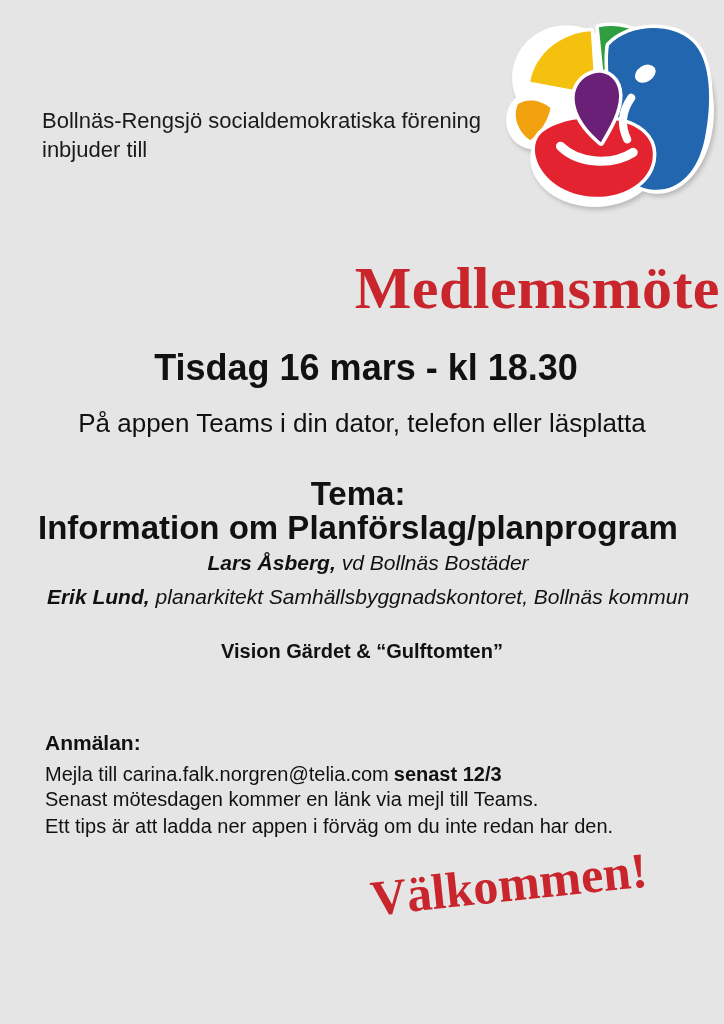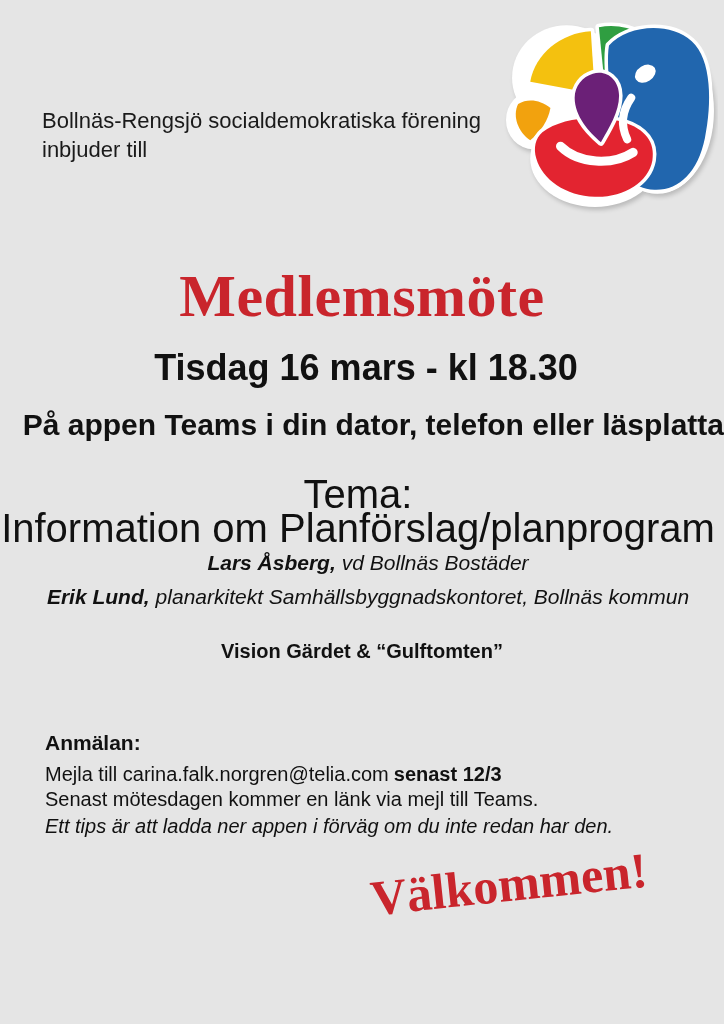--- a/index.html
+++ b/index.html
@@ -24,52 +24,52 @@
     position: absolute;
     left: 504px;
     top: 10px;
     width: 214px;
     height: 204px;
   }
   .title {
     position: absolute;
     left: 0; right: 0;
     top: 250px;
-    margin: 12px;
-    text-align: center;
+    margin: 4px;
+    text-align: right;
     font-family: "Liberation Serif", "DejaVu Serif", serif;
     font-weight: bold;
     font-size: 60px;
     letter-spacing: 0.5px;
     color: #c9252c;
   }
   .date-line {
     position: absolute;
     left: 0; right: 0;
     top: 347px;
     text-align: center;
     font-size: 36px;
     font-weight: bold;
     margin-left: 8px;
   }
   .platform-line {
     position: absolute;
     left: 0; right: 0;
     top: 408px;
-    text-align: right;
-    font-size: 30px;
-    font-weight: bold;
+    text-align: center;
+    font-size: 26px;
+    font-weight: normal;
   }
   .tema-block {
     position: absolute;
     left: 0; right: 8px;
     top: 477px;
     text-align: center;
-    font-size: 40px;
-    font-weight: normal;
+    font-size: 33px;
+    font-weight: bold;
     line-height: 34px;
   }
   .speaker {
     position: absolute;
     left: 12px; right: 0;
     text-align: center;
     font-size: 21px;
     font-style: italic;
   }
   .speaker .sp-name { font-weight: bold; margin-right: 6px; }
@@ -85,21 +85,21 @@
   }
   .registration {
     position: absolute;
     left: 45px;
     top: 730px;
     font-size: 20px;
     line-height: 25px;
   }
   .reg-heading { font-size: 21px; font-weight: bold; margin-bottom: 7px; }
   .reg-bold { font-weight: bold; margin-left: 5px; }
-  .reg-tip { font-style: italic; margin-top: 2px; }
+  .reg-tip { margin-top: 2px; }
   .closing {
     position: absolute;
     top: 855px;
     right: 76px;
     font-family: "Liberation Serif", "DejaVu Serif", serif;
     font-weight: bold;
     font-size: 50px;
     color: #c9252c;
     transform: rotate(-6deg);
     transform-origin: center;

